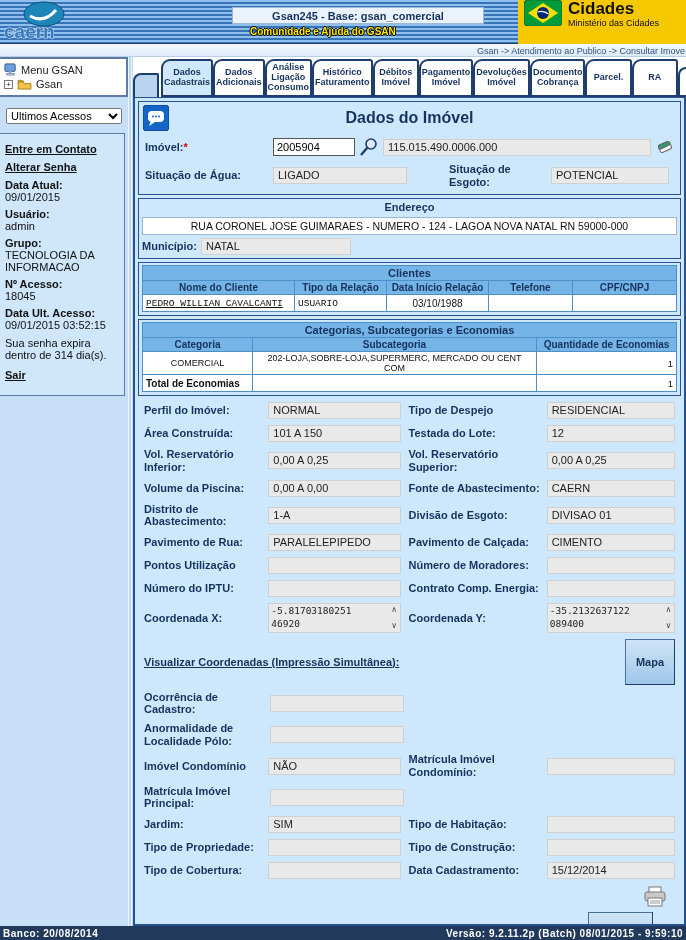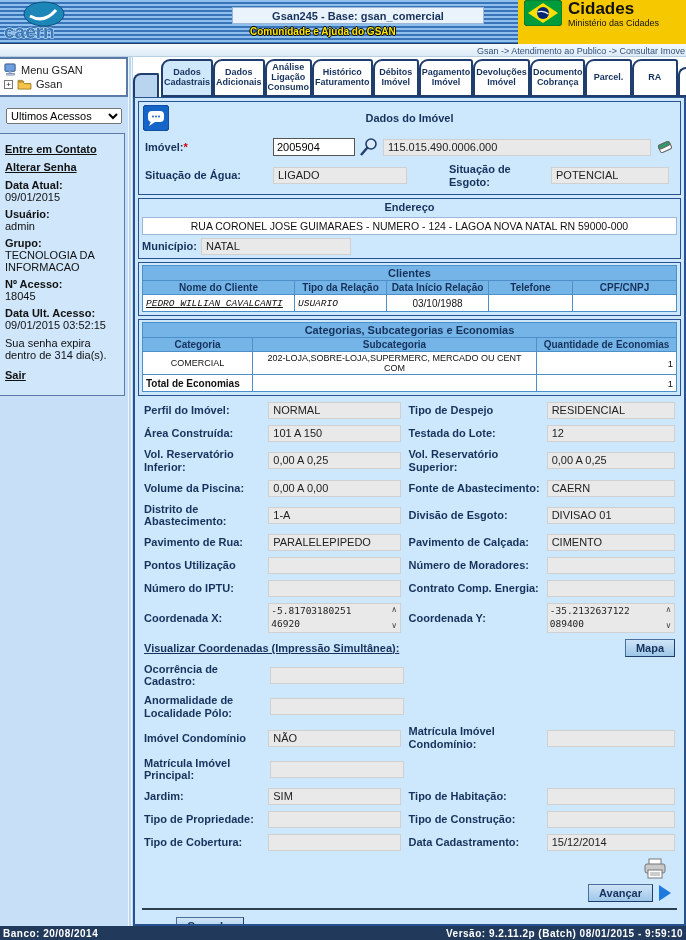--- a/index.html
+++ b/index.html
@@ -59,53 +59,53 @@
   .tab.active { background:#cfe8fc; }
   .tab-partial { width:8px; flex:none; height:30px; background:#fff; border:2px solid #1f3e6e;
     border-right:none; border-radius:8px 0 0 0; }
 
   
   .form-panel { flex:1; border:2px solid #27518f; border-top-width:1px; background:#cde8fd;
     overflow:hidden; padding:3px 3px 0 3px; display:flex; flex-direction:column; }
   .section { border:1px solid #27518f; background:#cde8fd; margin-bottom:3px; }
   .sec-titlebar { display:flex; align-items:center; position:relative; height:32px; }
   .chat-icon { width:26px; height:26px; margin-left:4px; flex:none; cursor:pointer; }
-  .sec-title { position:absolute; left:0; right:0; text-align:center; font-size:11px; font-weight:bold; color:#16325c; }
+  .sec-title { position:absolute; left:0; right:0; text-align:center; font-size:16px; font-weight:bold; color:#16325c; }
   .sec-header { text-align:center; font-size:11px; font-weight:bold; color:#16325c; padding:2px 0; }
 
   .row { display:flex; align-items:center; padding:3px 6px; }
   .lbl { font-size:11px; font-weight:bold; color:#16325c; line-height:1.15; }
   .field { background:#e9e9e9; border:1px solid #d0d0d0; height:17px; font-size:11px; color:#222;
     padding:1px 4px; overflow:hidden; white-space:nowrap; }
   .white-input { background:#fff; border:1px solid #555; height:18px; width:82px; font-size:11px;
     padding:1px 3px; font-family:"Liberation Sans",sans-serif; }
   .req { color:#d00000; font-weight:bold; }
 
   .addr-bar { background:#fff; border:1px solid #9db8d6; margin:2px 3px; text-align:center;
     font-size:10.5px; color:#111; padding:2px 0; white-space:nowrap; }
 
   table.grid { border-collapse:collapse; width:calc(100% - 6px); margin:0 3px 3px 3px; }
   table.grid th { background:#74b4e6; color:#16325c; font-size:10px; padding:1px 2px; border:1px solid #4d8fc9; }
   table.grid td { background:#fff; font-size:10px; color:#111; padding:1px 3px; border:1px solid #4d8fc9; height:17px; }
   .band-title { background:#74b4e6; color:#16325c; font-weight:bold; font-size:11px; text-align:center;
     border:1px solid #4d8fc9; border-bottom:none; margin:0 3px; padding:1px 0; }
-  .mono { font-family:"Liberation Mono","DejaVu Sans Mono",monospace;font-style:italic; }
+  .mono { font-family:"Liberation Mono","DejaVu Sans Mono",monospace; }
   .link-underline { text-decoration:underline; cursor:pointer; }
   td.blue-cell { background:#cde8fd; font-weight:bold; color:#16325c; }
 
   
   .coordbox { background:#e9e9e9; border:1px solid #d0d0d0; width:134px; height:30px; display:flex; }
   .coordtext { flex:1; font-family:"DejaVu Sans Mono",monospace; font-size:9.5px; color:#222;
     padding:1px 2px; white-space:pre-line; line-height:1.35; }
   .spincol { width:11px; display:flex; flex-direction:column; justify-content:space-between;
     font-size:8px; color:#444; text-align:center; line-height:1; padding:2px 0; cursor:pointer; }
 
   .btn { background:linear-gradient(180deg,#cfe4f7,#9ec7e8); border:1px solid #4a6f9b;
     border-right-color:#1f3e6e; border-bottom-color:#1f3e6e; color:#16325c; font-weight:bold;
-    font-size:11px; padding:2px 10px; cursor:pointer; font-family:"Liberation Sans",sans-serif; }
+    font-size:11px; padding:16px 10px; cursor:pointer; font-family:"Liberation Sans",sans-serif; }
   .avancar-row { display:flex; justify-content:flex-end; align-items:center; gap:6px; padding:2px 10px 4px 0; }
   .arrow-right { width:0; height:0; border-top:8px solid transparent; border-bottom:8px solid transparent;
     border-left:12px solid #1f7ae0; cursor:pointer; }
   .hr-line { border-top:2px solid #2c3e50; margin:2px 4px; }
   .cancel-row { padding:4px 0 6px 38px; }
   .printer-row { display:flex; justify-content:flex-end; padding:4px 14px 2px 0; }
 
   
   .footer { height:14px; flex:none; background:#21395b; color:#fff; display:flex;
     justify-content:space-between; align-items:center; font-size:10px; font-weight:bold;

